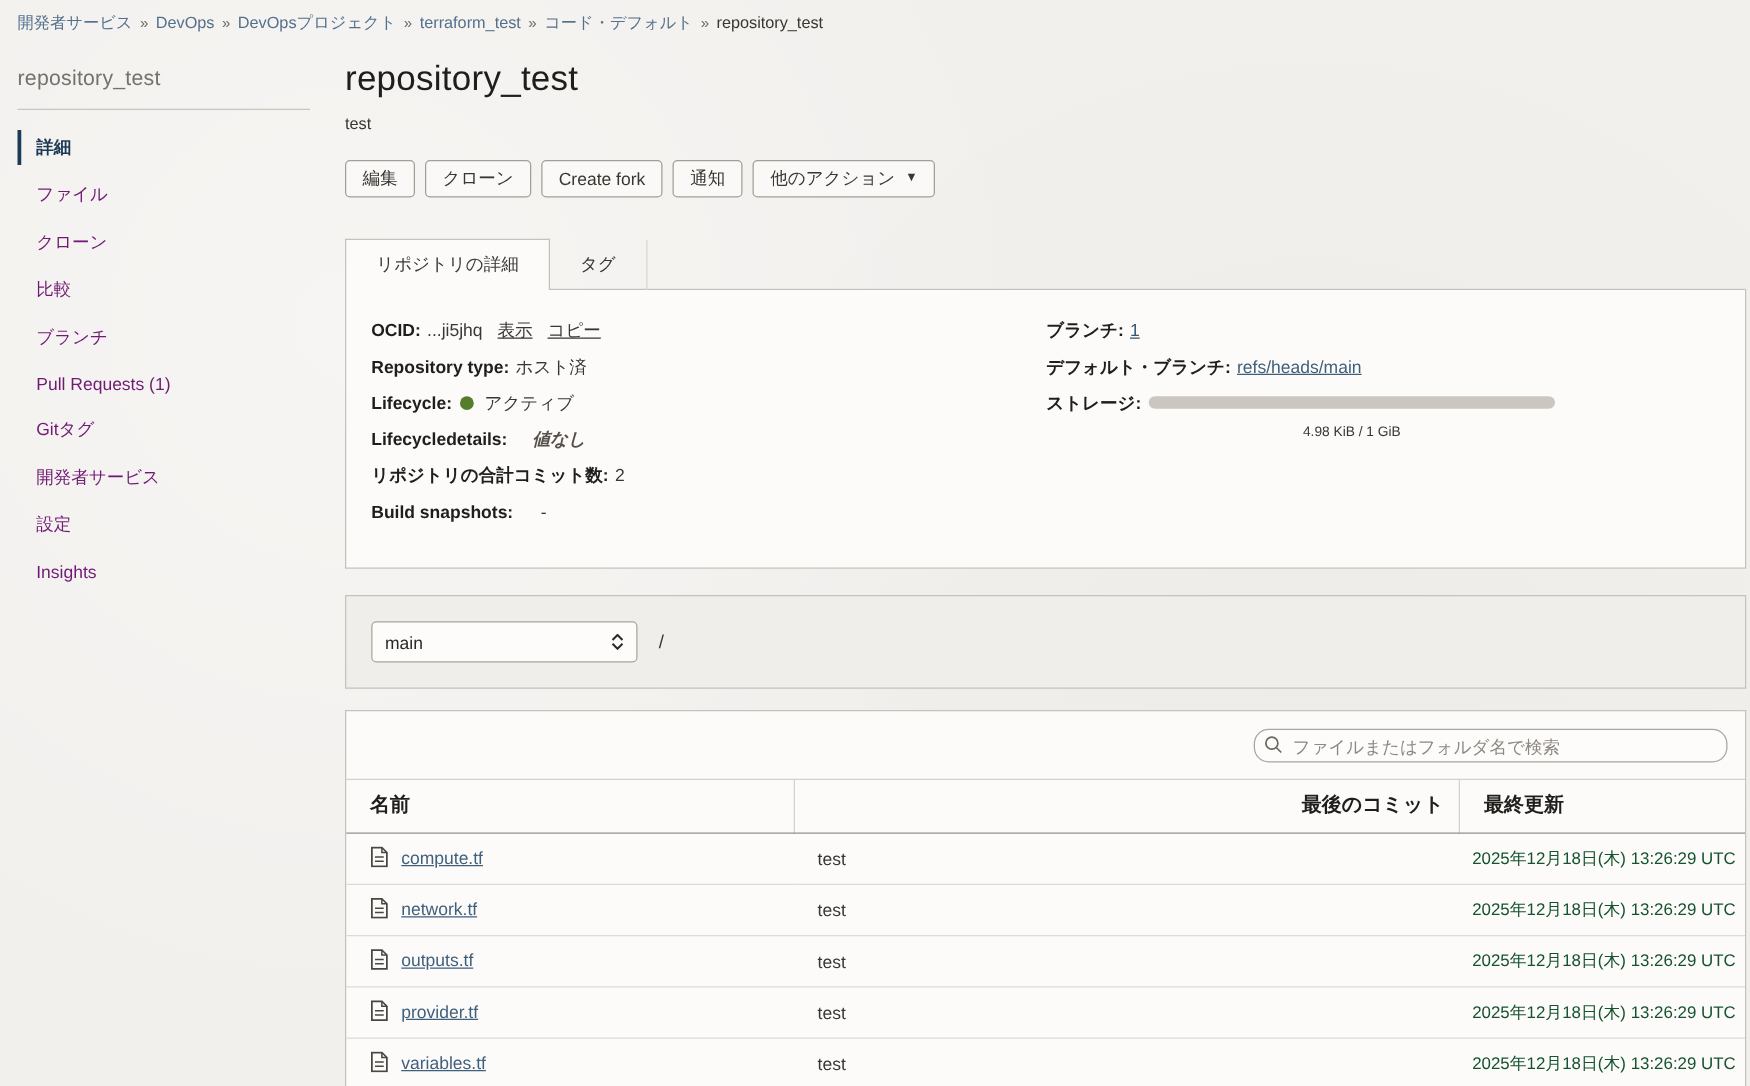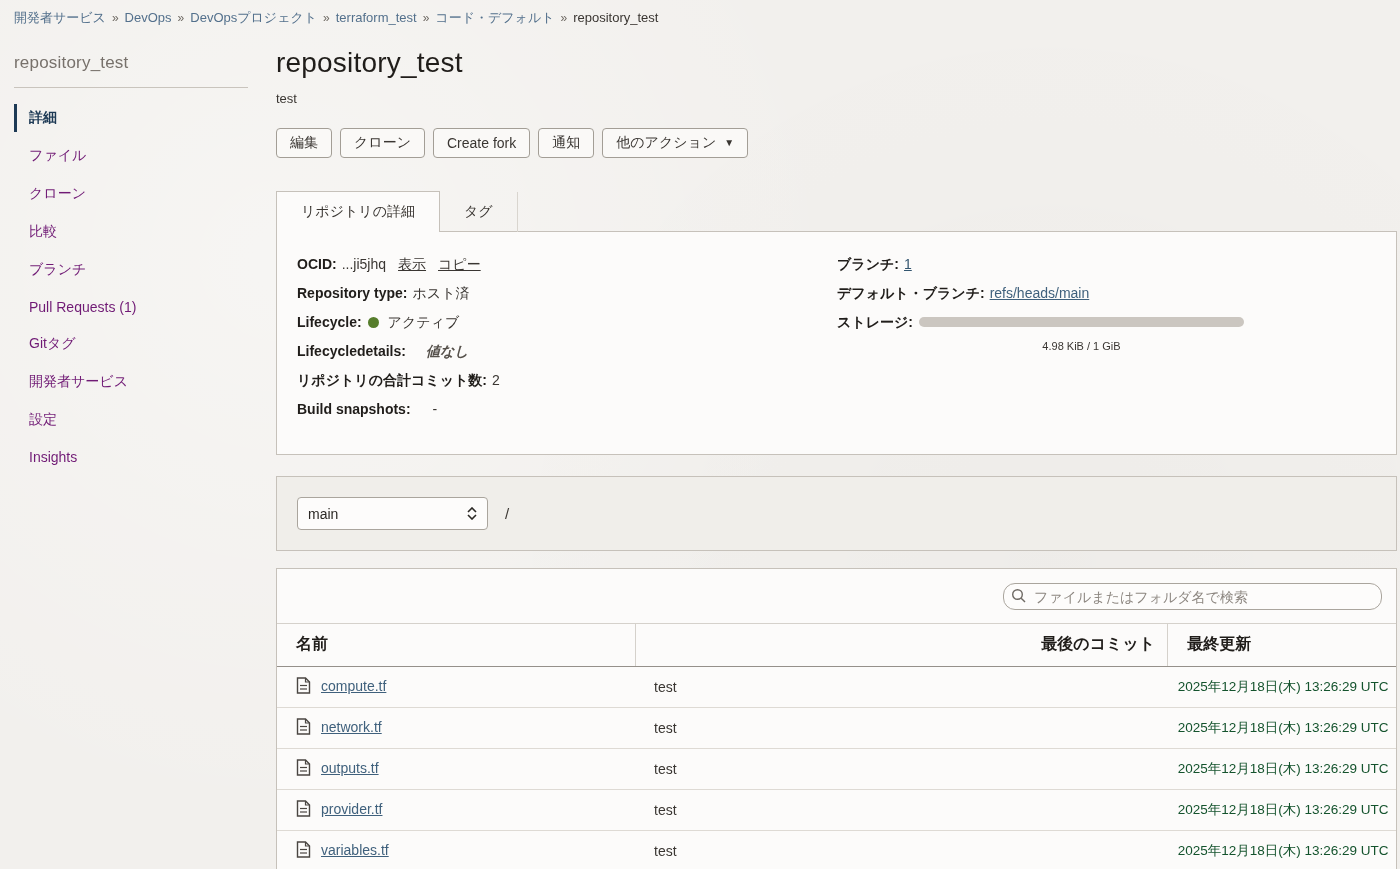--- a/index.html
+++ b/index.html
@@ -63,21 +63,21 @@
          background: #567d2b; margin: 0 4px 0 6px; vertical-align: -1px; }
   .dash-val { margin-left: 22px; }
   .storage-field { display: flex; align-items: flex-start; }
   .storage-wrap { display: inline-block; margin-left: 6px; }
   .progress-track { width: 325px; height: 10px; background: #cbc6c0; border-radius: 5px; margin-top: 5px; }
   .progress-caption { text-align: center; font-size: 11px; color: #3a3632; margin-top: 9px; }
 
   
   .branch-bar { margin-top: 21px; border: 1px solid #c6c1ba; background: #f0eeea;
                 padding: 20px; display: flex; align-items: center; }
-  .select-box { width: 191px; height: 33px; background: #fdfcfb; border: 1px solid #aaa59d;
+  .select-box { width: 213px; height: 33px; background: #fdfcfb; border: 1px solid #aaa59d;
                 border-radius: 4px; display: flex; align-items: center; padding: 0 10px;
                 cursor: pointer; }
   .select-box .select-label { flex: 1 1 auto; font-size: 14px; color: #2c2925; }
   .updown { display: flex; flex-direction: column; gap: 1px; color: #2c2925; }
   .path-sep { margin-left: 17px; font-size: 15px; color: #3a3632; }
 
   
   .files-panel { margin-top: 17px; background: #fcfbfa; border: 1px solid #c6c1ba;
                  border-bottom: none; padding-top: 14px; }
   .search-row { display: flex; justify-content: flex-end; padding: 0 14px; }

